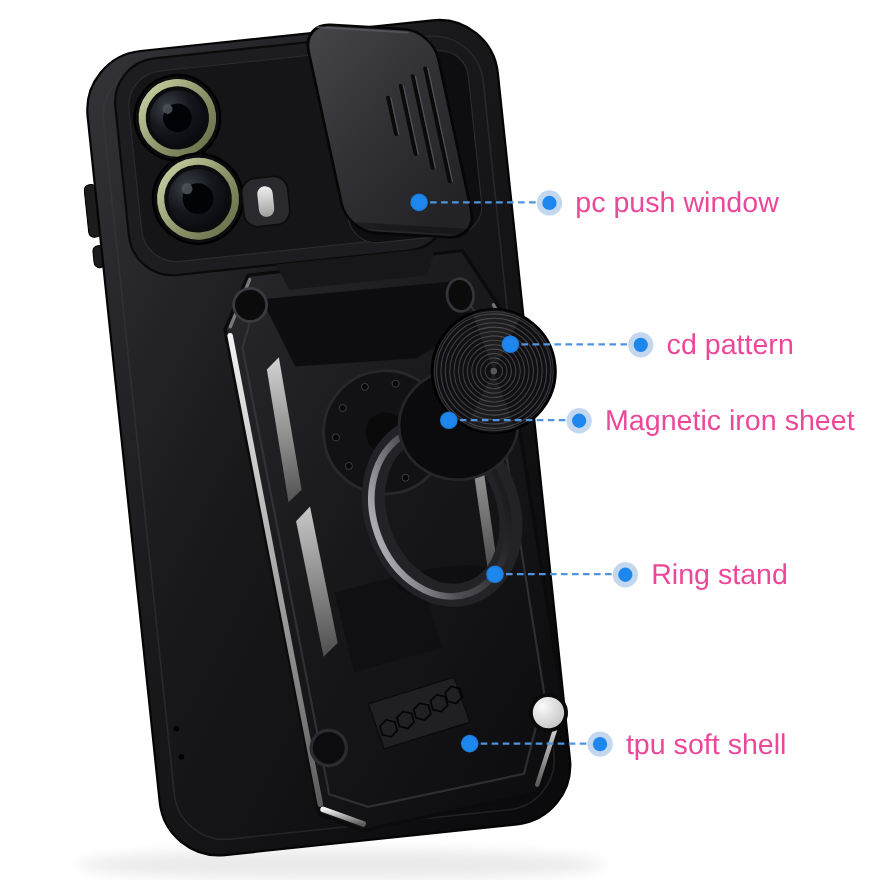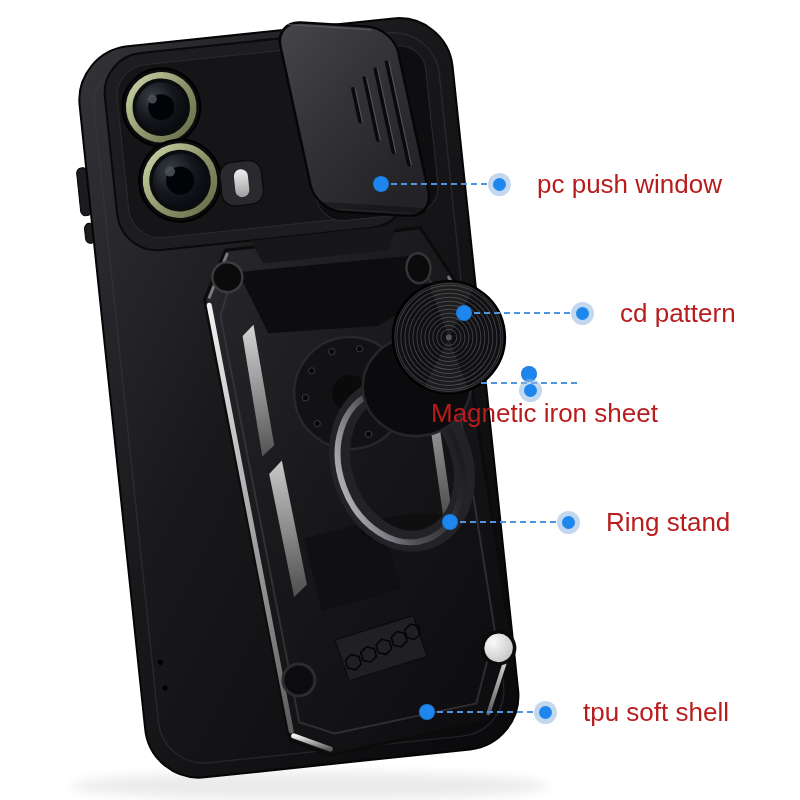--- a/index.html
+++ b/index.html
@@ -8,26 +8,26 @@
   .stage{position:absolute;inset:0;width:800px;height:800px;}
   svg.figure{position:absolute;left:0;top:0;}
 
   
   .callout{position:absolute;display:flex;align-items:center;height:32px;}
   .pdot{width:16px;height:16px;border-radius:50%;background:#1e87ee;flex:none;
         box-shadow:inset 0 0 2px rgba(0,0,0,.25);}
   .dash{width:96px;border-top:2px dashed #4f94e0;flex:none;margin:0 2px;}
   .ldot{width:13px;height:13px;border-radius:50%;background:#1e87ee;flex:none;margin-left:4px;
         box-shadow:0 0 0 5px rgba(146,184,226,.55);}
-  .ltext{font-size:26px;line-height:32px;color:#b91c1c;margin-left:31px;white-space:nowrap;}
+  .ltext{font-size:26px;line-height:32px;color:#ec4899;margin-left:17px;white-space:nowrap;}
   #co-push{left:373px;top:168px;}
   #co-cd{left:456px;top:297px;text-align:center;}
-  #co-mag{left:400px;top:366px;flex-direction:column;}
+  #co-mag{left:400px;top:366px;}
   #co-ring{left:442px;top:506px;}
-  #co-tpu{left:419px;top:696px;}
+  #co-tpu{left:419px;top:660px;}
 </style>
 </head>
 <body>
 
 <div class="stage">
 
   <svg class="figure" width="800" height="800" viewBox="0 0 800 800">
     <defs>
       <linearGradient id="bodyGrad" x1="0" y1="0" x2="0.8" y2="1">
         <stop offset="0" stop-color="#333338"></stop>

